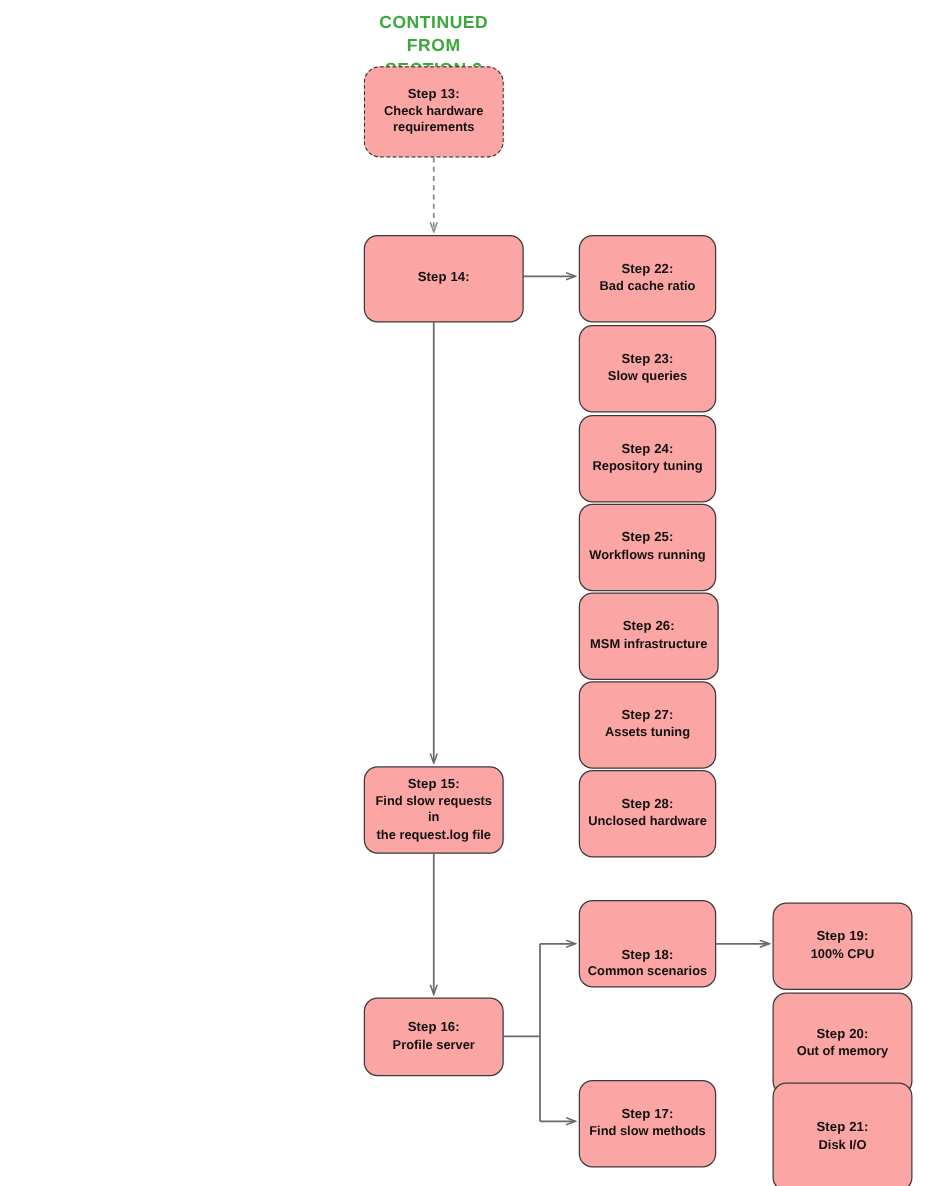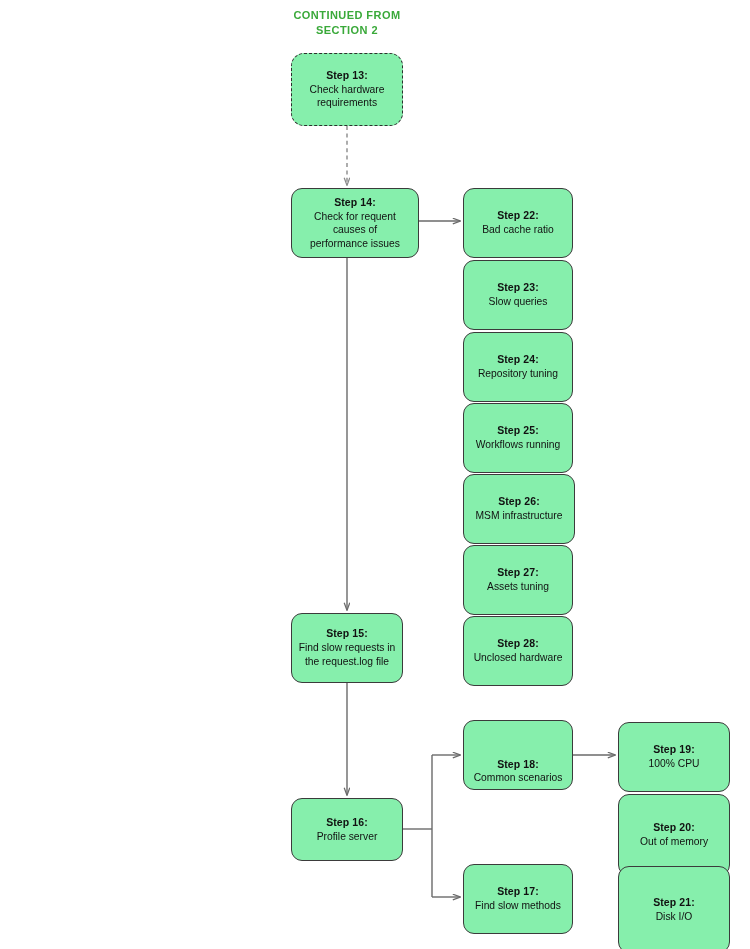--- a/index.html
+++ b/index.html
@@ -24,21 +24,21 @@
   .svg-layer {
     position: absolute;
     left: 0; top: 0;
     width: 750px;
     height: 949px;
     pointer-events: none;
   }
   .node {
     position: absolute;
     box-sizing: border-box;
-    background: #86efac;
+    background: #fca5a5;
     border: 1.6px solid #3b3b3b;
     border-radius: 11px;
     display: flex;
     flex-direction: column;
     align-items: center;
     justify-content: center;
     text-align: center;
     padding: 4px 6px;
     line-height: 1.32;
     font-size: 10.5px;
@@ -49,29 +49,29 @@
     border-width: 1.8px;
     border-color: #2e2e2e;
     border-radius: 13px;
   }
   .node .title {
     font-weight: bold;
     font-size: 10.5px;
     letter-spacing: 0.1px;
   }
   .node .desc {
-    font-weight: normal;
+    font-weight: bold;
     font-size: 10.3px;
   }
   .node .desc span { display: block; }
   .section-header {
     position: absolute;
     text-align: center;
     font-weight: bold;
-    font-size: 11px;
+    font-size: 14px;
     letter-spacing: 0.45px;
     line-height: 1.35;
     color: #3aa93a;
   }
   .section-header span { display: block; }
 </style>
 </head>
 <body>
 
 <div id="canvas">
@@ -128,25 +128,20 @@
   <div id="nodes-root">
       <div class="node dashed" style="left: 291px; top: 53px; width: 112px; height: 73px;">
         <div class="title">Step 13:</div>
         <div class="desc">
           <span>Check hardware</span>
           <span>requirements</span>
         </div>
       </div>
       <div class="node" style="left: 291px; top: 188px; width: 128px; height: 70px;">
         <div class="title">Step 14:</div>
-        <div class="desc">
-          <span>Check for requent</span>
-          <span>causes of</span>
-          <span>performance issues</span>
-        </div>
       </div>
       <div class="node" style="left: 291px; top: 613px; width: 112px; height: 70px;">
         <div class="title">Step 15:</div>
         <div class="desc">
           <span>Find slow requests in</span>
           <span>the request.log file</span>
         </div>
       </div>
       <div class="node" style="left: 291px; top: 798px; width: 112px; height: 63px;">
         <div class="title">Step 16:</div>

